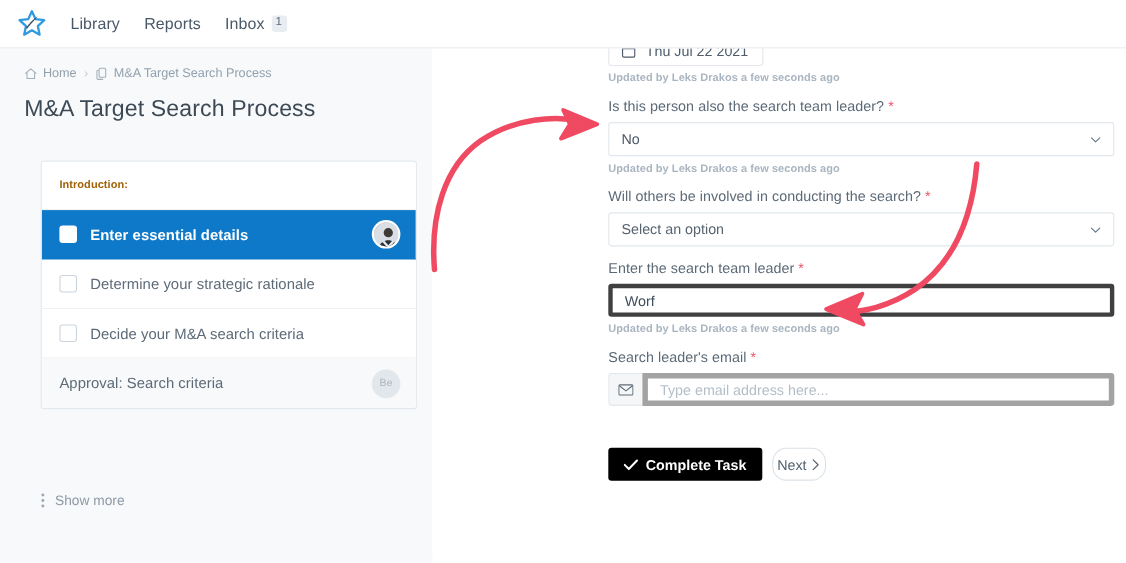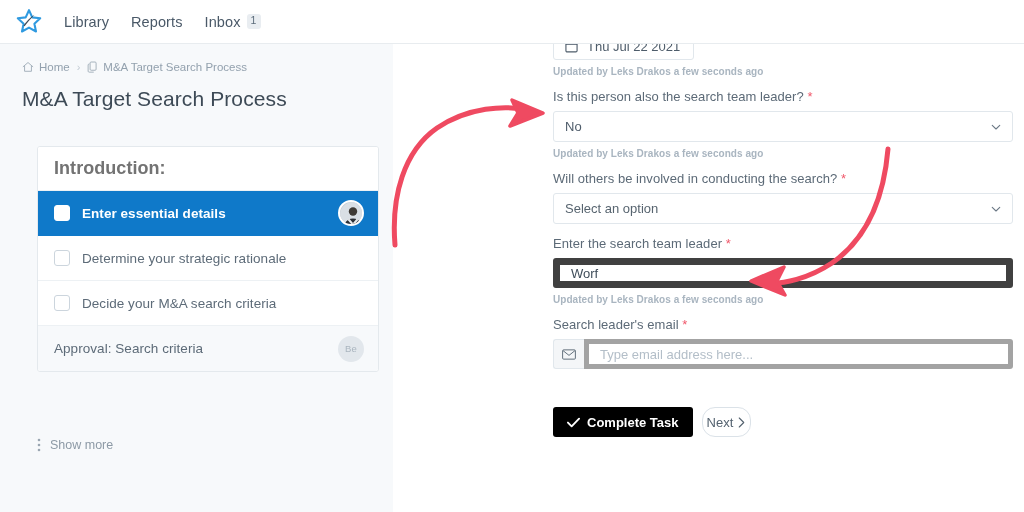--- a/index.html
+++ b/index.html
@@ -55,35 +55,35 @@
   }
   .task-row:last-child { border-bottom: none; }
   .task-row.header { height: 44px; }
   .task-row.active { background: #0f79c9; border-bottom-color: #0f79c9; }
   .cb {
     width: 16px; height: 16px; border: 1px solid #ccd5dd; border-radius: 3px;
     background: #fff; flex: 0 0 auto; margin-right: 12px;
   }
   .task-row.active .cb { border-color: #ffffff; background: #ffffff; }
   .task-label { font-size: 13.5px; color: #5d6b78; letter-spacing: .05px; }
-  .task-row.header .task-label { color: #737373; font-weight: bold; font-size: 18px; }
+  .task-row.header .task-label { color: #a16207; font-weight: bold; font-size: 10px; }
   .task-row.active .task-label { color: #ffffff; font-weight: bold; }
   .spacer { flex: 1 1 auto; }
   .avatar-photo {
     width: 26px; height: 26px; border-radius: 50%; flex: 0 0 auto;
     background: #c8cfd6; overflow: hidden; position: relative;
     border: 2px solid #ffffff;
   }
   .avatar-initials {
     width: 26px; height: 26px; border-radius: 50%; flex: 0 0 auto;
     background: #e2e7ec; color: #aab5bf; font-size: 9.5px;
     display: flex; align-items: center; justify-content: center; letter-spacing: .2px;
   }
   .showmore {
-    position: absolute; left: 37px; top: 394px;
+    position: absolute; left: 37px; top: 404px;
     display: flex; align-items: center; gap: 9px;
     font-size: 12.5px; color: #8d9aa6; cursor: pointer;
   }
 
   
   .rightpane {
     position: absolute; left: 393px; top: 32px; width: 631px; height: 468px;
     background: #ffffff;
   }
   .form { position: absolute; left: 160px; top: 0px; width: 460px; }
@@ -101,21 +101,21 @@
     position: relative; height: 31px; border: 1px solid #e1e7ec; border-radius: 3px;
     background: #fff; display: flex; align-items: center; padding: 0 30px 0 11px;
     font-size: 13px; color: #4e5c6a; cursor: pointer;
   }
   .select.placeholder { color: #57646f; }
   .chev {
     position: absolute; right: 11px; top: 50%; transform: translateY(-50%);
     width: 10px; height: 10px;
   }
   .textinput {
-    height: 30px; border: 7px solid #404040; border-radius: 3px; background: #fff;
+    height: 30px; border: 4px solid #404040; border-radius: 3px; background: #fff;
     display: flex; align-items: center; padding: 0 11px;
     font-size: 13px; color: #3f4d5a;
   }
   .inputgroup { display: flex; height: 30px; }
   .ig-prefix {
     width: 31px; border: 1px solid #e1e7ec; border-right: none;
     border-radius: 3px 0 0 3px; background: #f4f6f8;
     display: flex; align-items: center; justify-content: center;
   }
   .ig-input {

